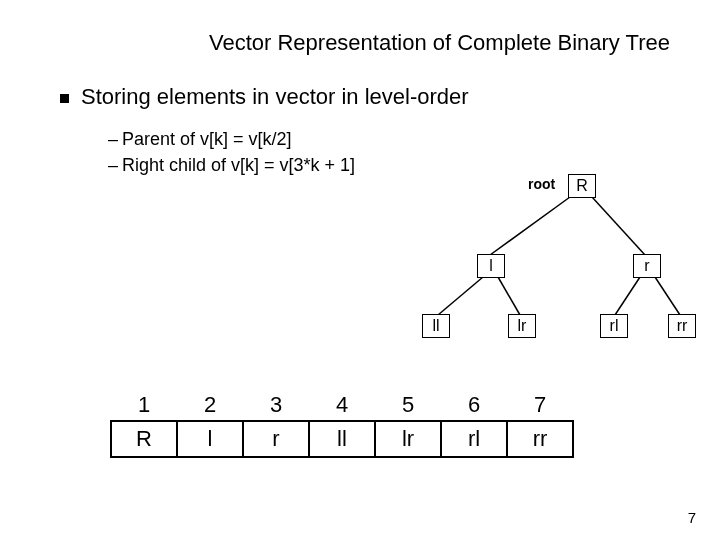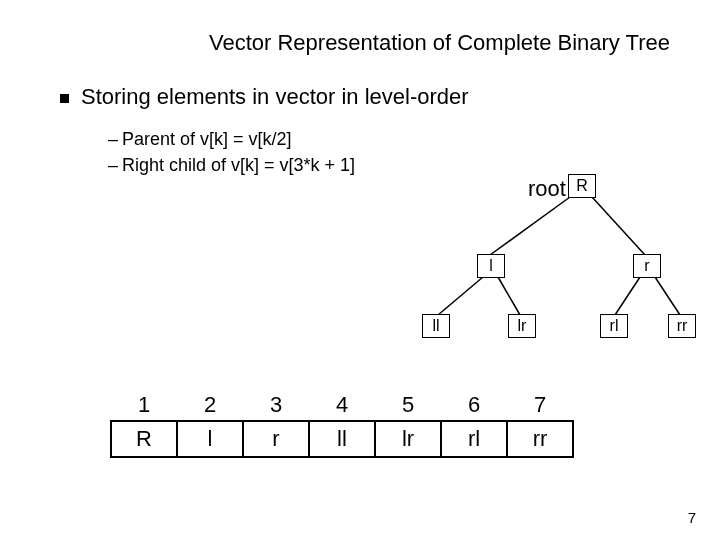--- a/index.html
+++ b/index.html
@@ -46,21 +46,22 @@
   }
   .tree {
     position: absolute;
     left: 400px;
     top: 170px;
     width: 280px;
     height: 180px;
   }
   .root-label {
     position: absolute;
-    font-size: 22px;
+    font-size: 14px;
+    font-weight: bold;
   }
   .node-box {
     position: absolute;
     border: 1.5px solid #000;
     width: 26px;
     height: 22px;
     text-align: center;
     font-size: 16px;
     line-height: 22px;
     background: #fff;

